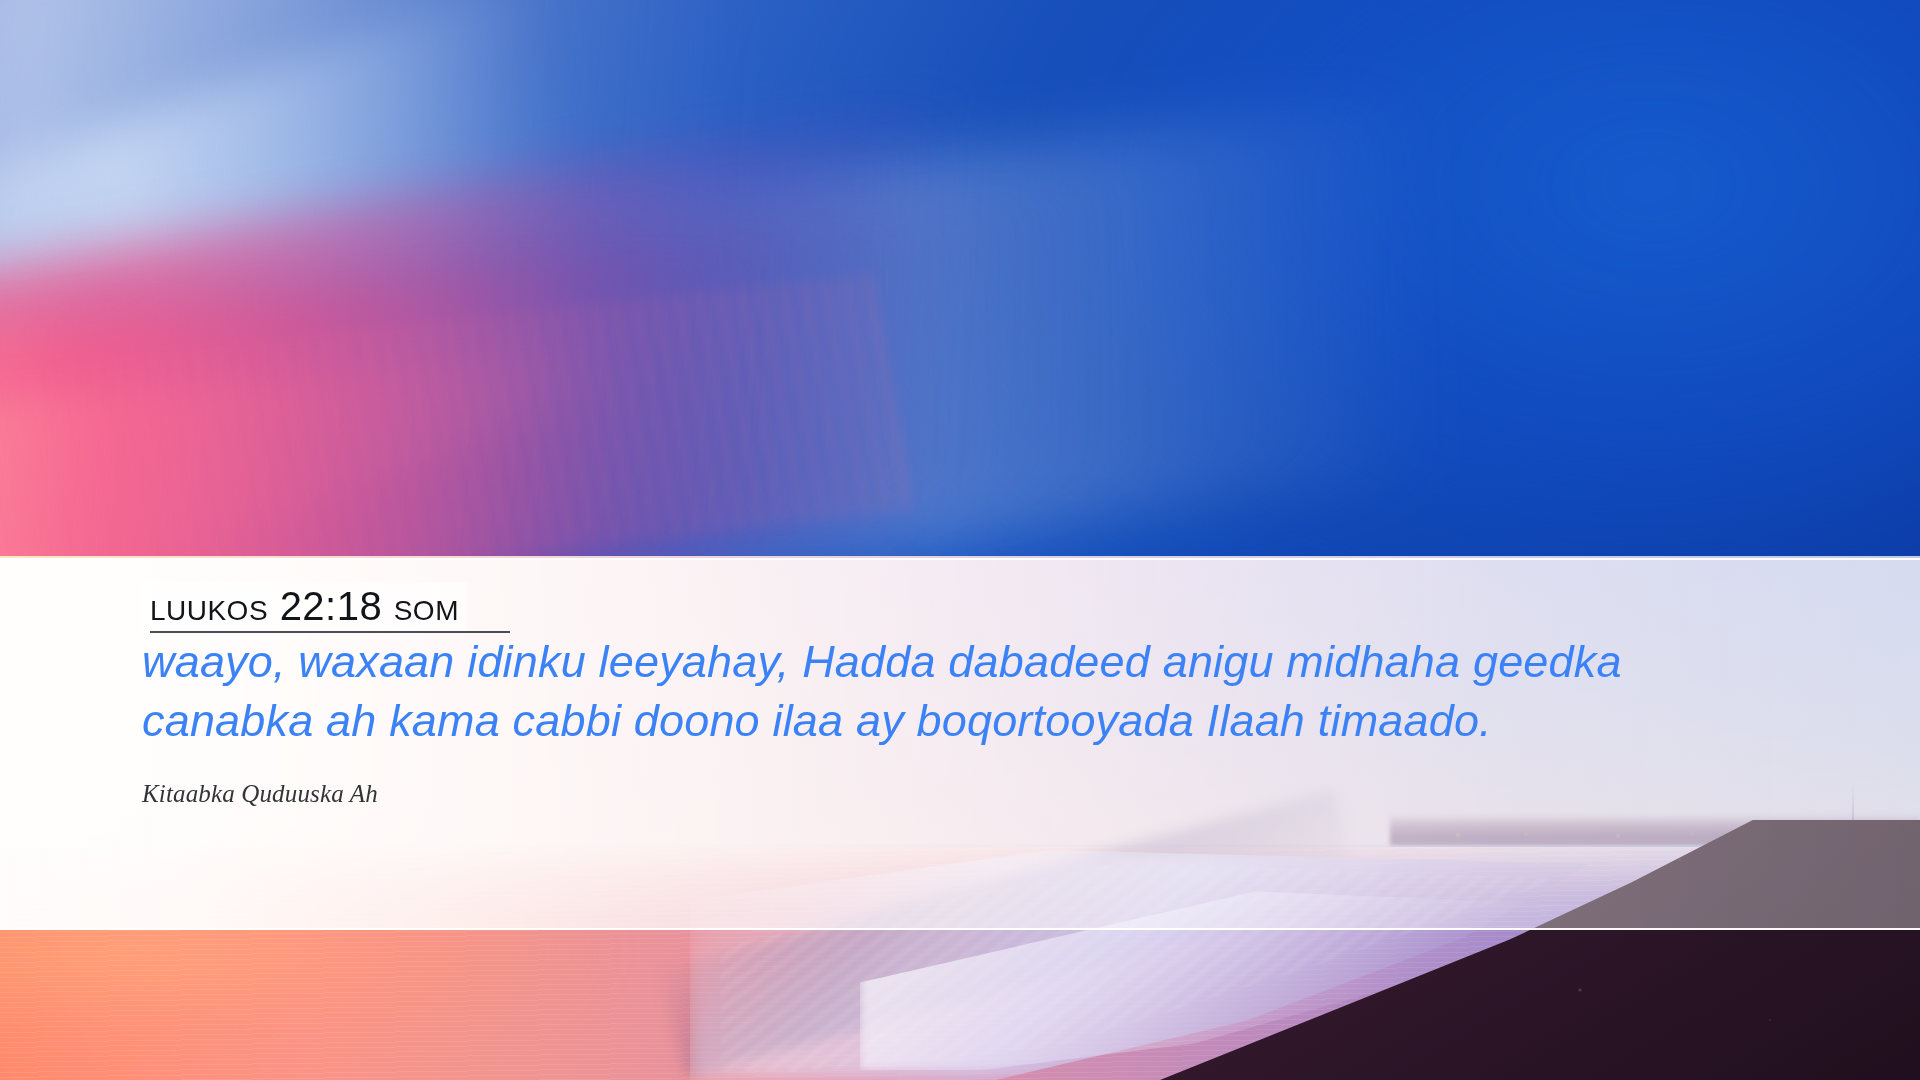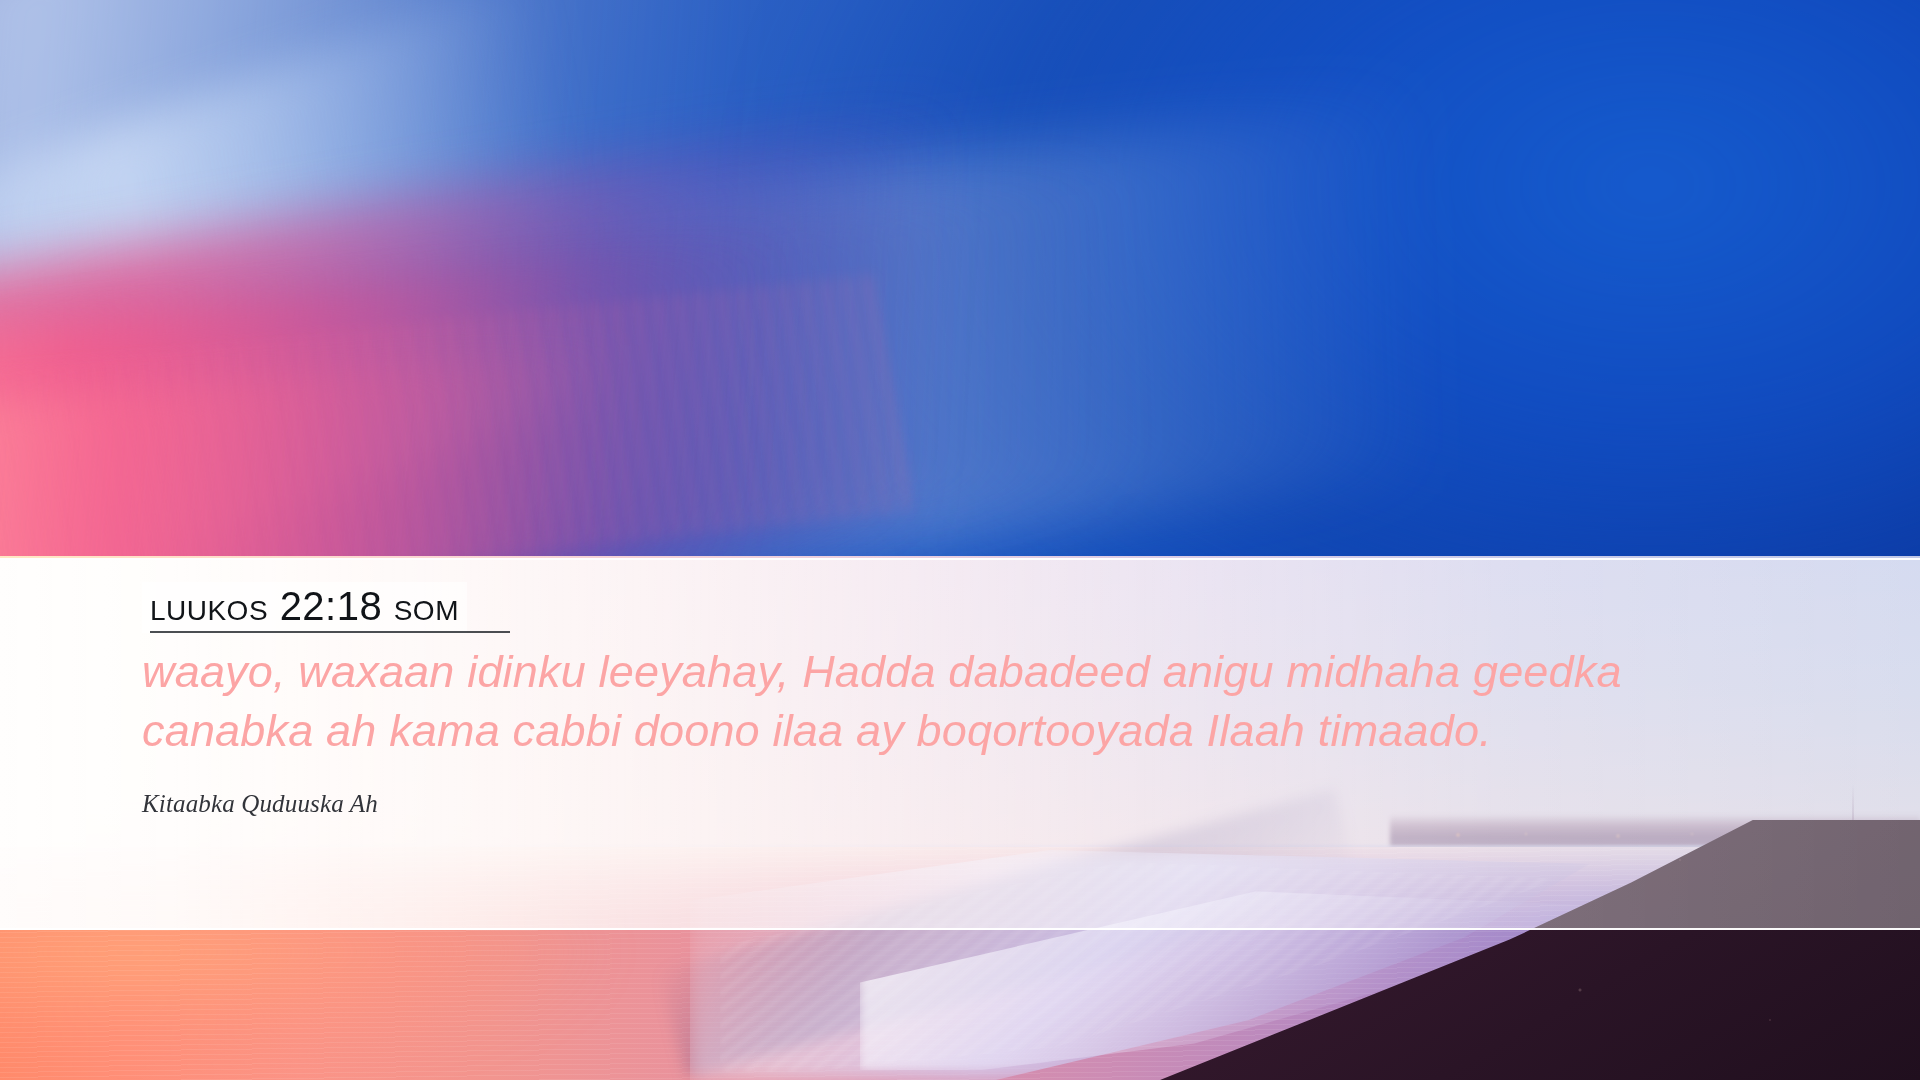--- a/index.html
+++ b/index.html
@@ -282,28 +282,28 @@
   .ref-underline {
     position:absolute;
     left:8px; bottom:0px;
     width:360px; height:2px;
     background:#2c2f34;
     opacity:.85;
   }
 
   
   .quote {
-    margin-top:10px;
+    margin-top:0;
     font-family:"Liberation Sans", sans-serif;
     font-style:italic;
     font-weight:400;
     font-size:45px;
     line-height:1.30;
     letter-spacing:.004em;
-    color:#fca5a5;
+    color:#3b82f6;
     max-width:1590px;
   }
 
   
   .attrib {
     margin-top:30px;
     font-family:Liberation Serif, serif;
     font-style:italic;
     font-weight:400;
     font-size:25px;

